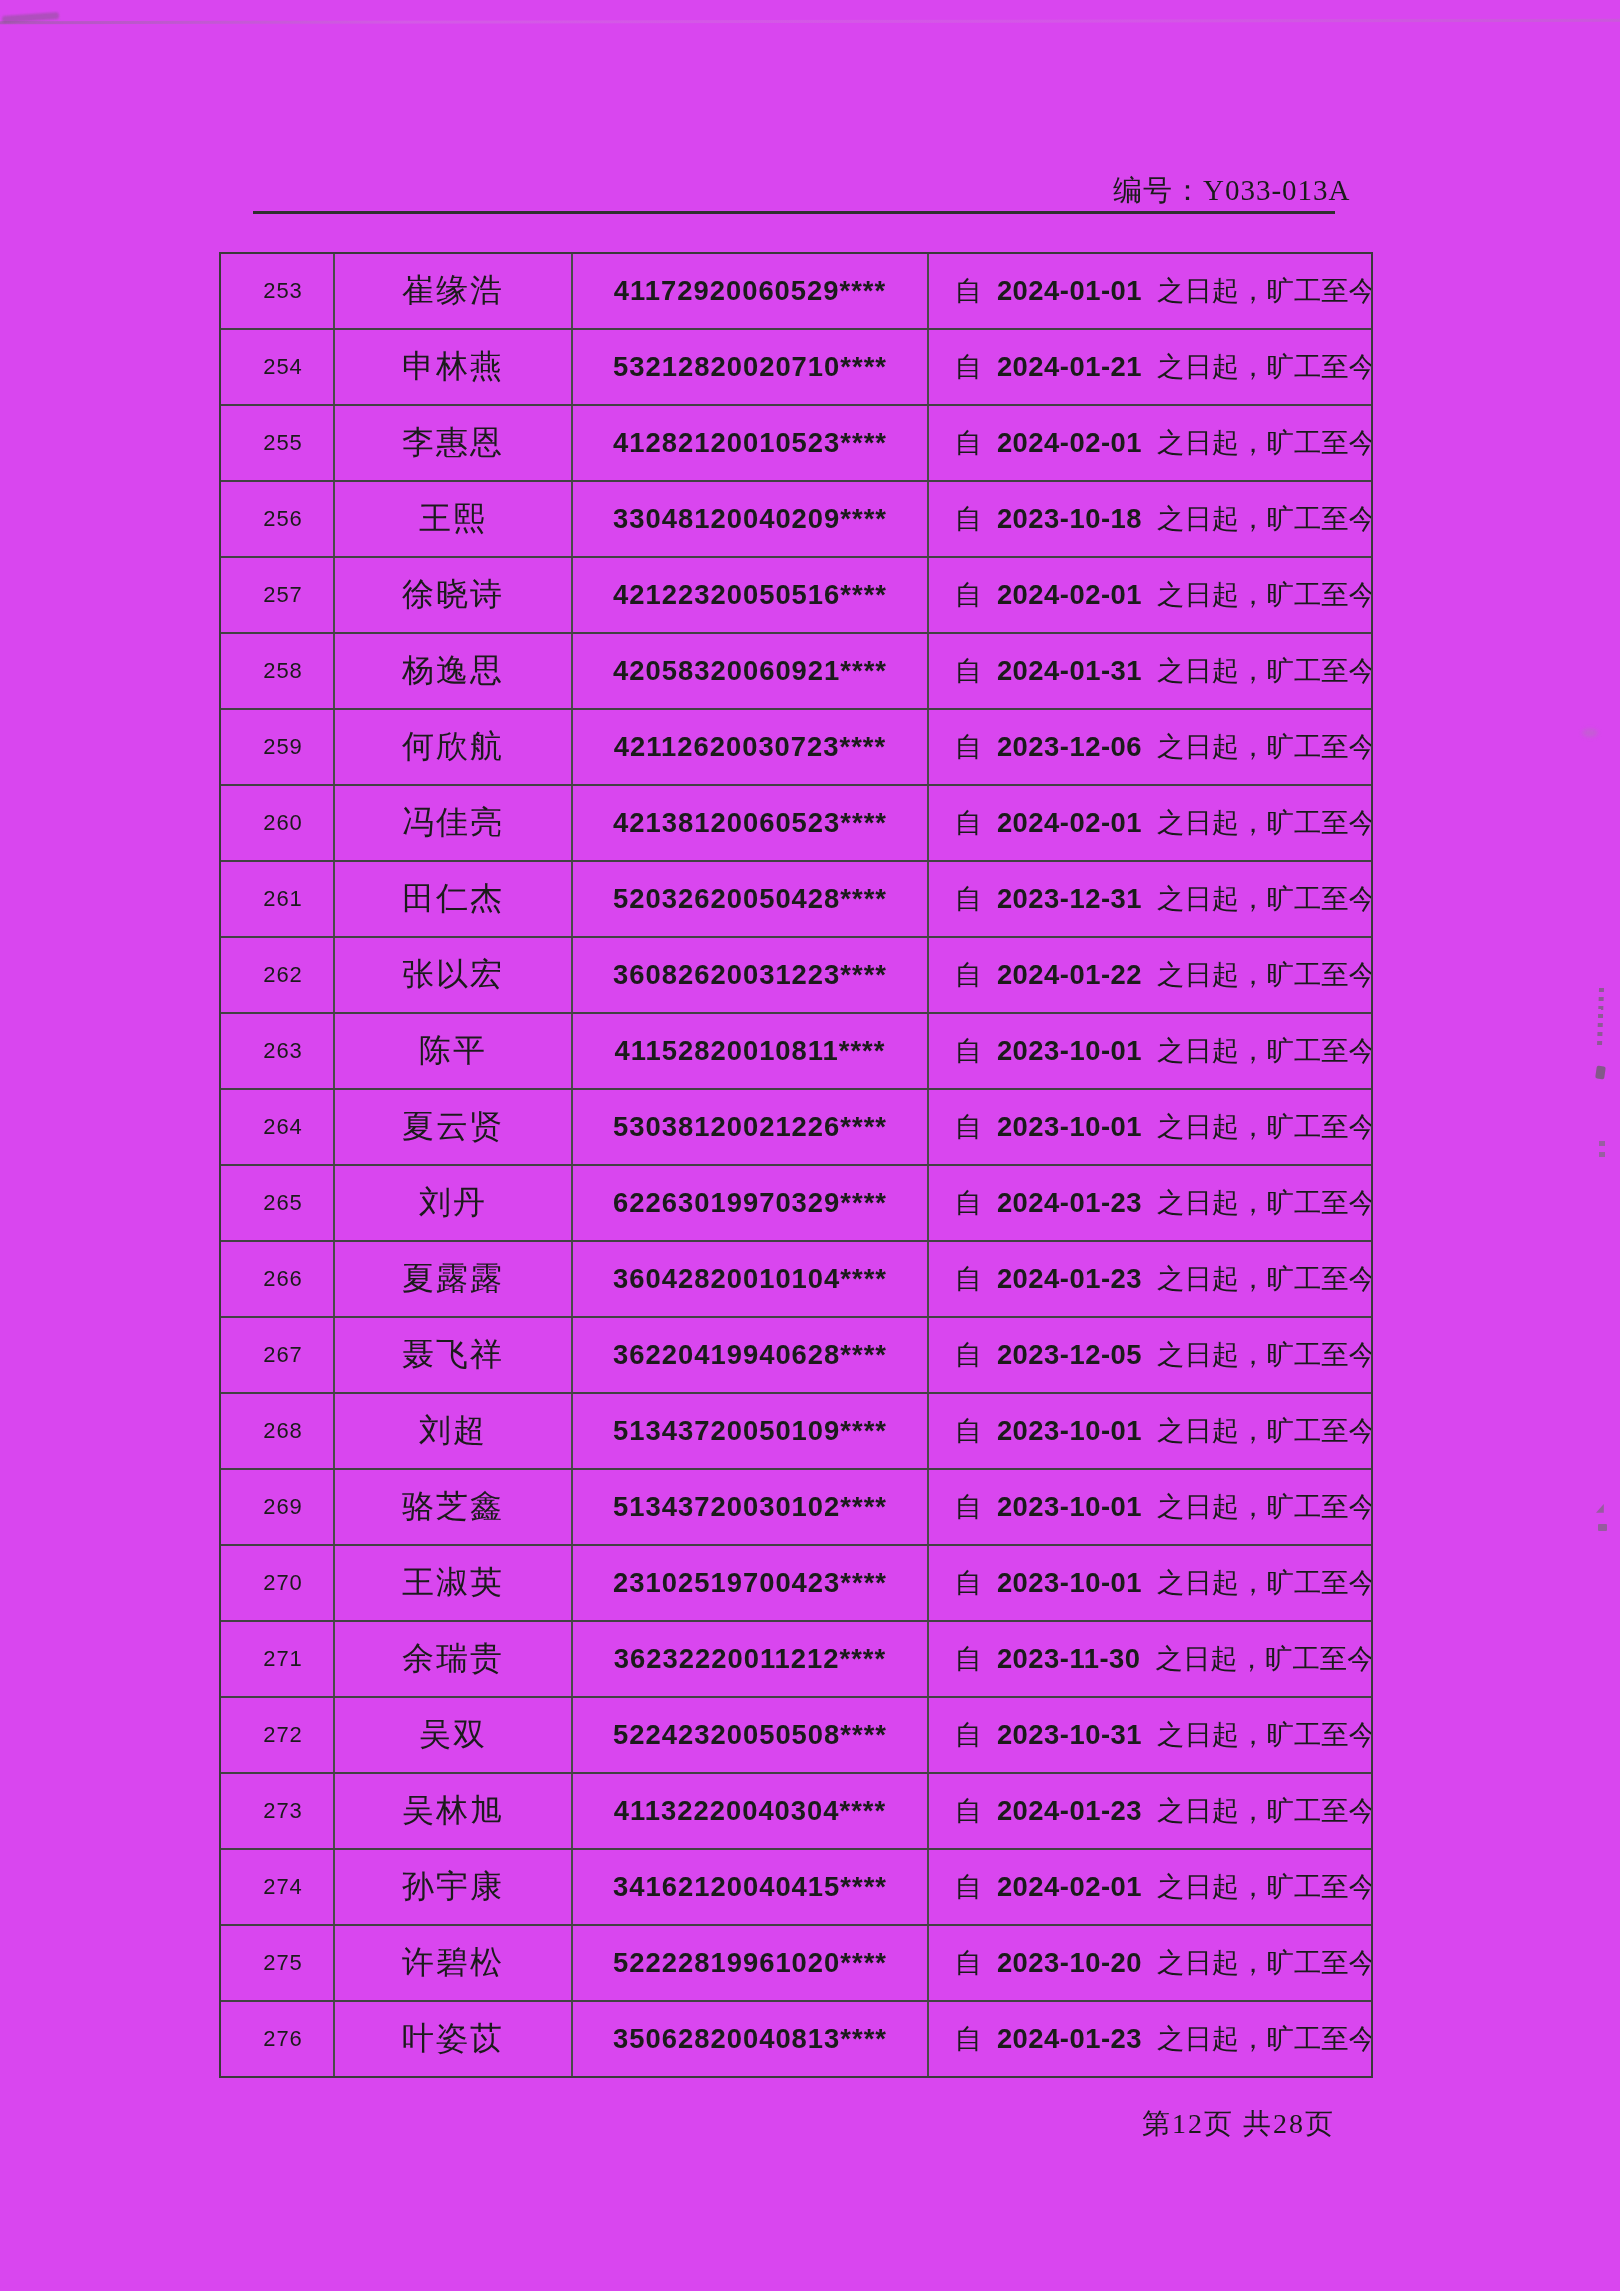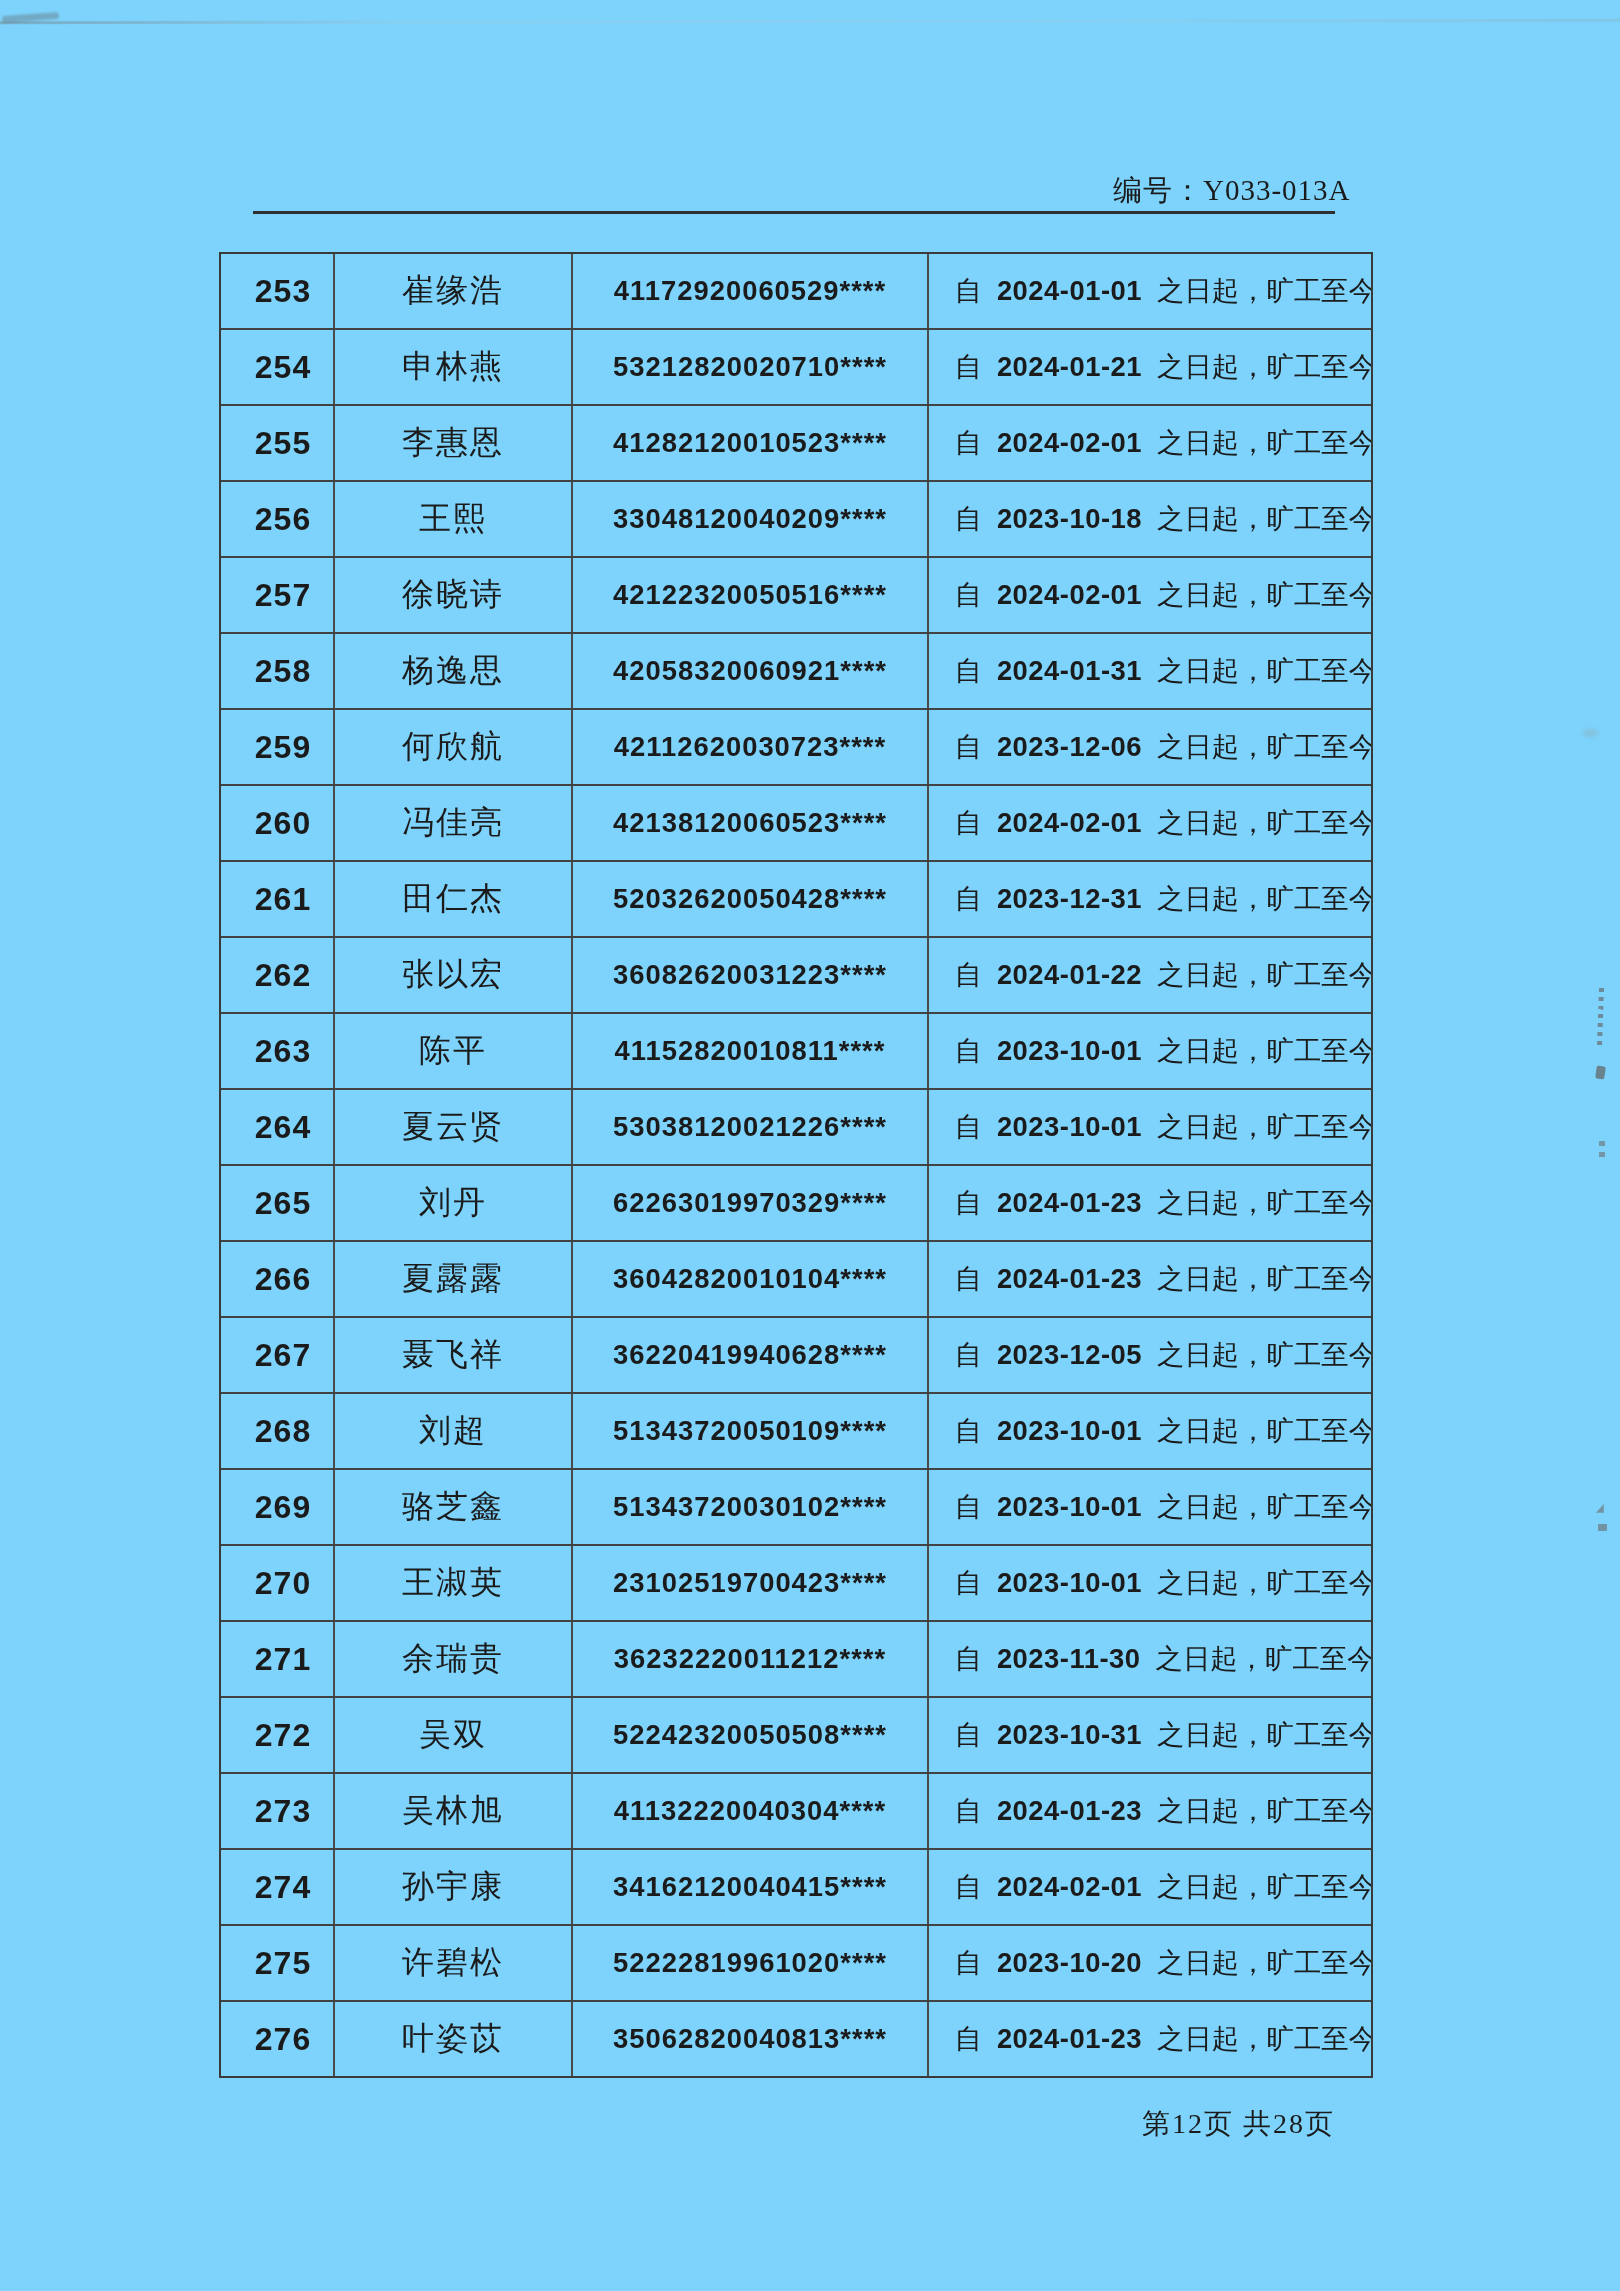--- a/index.html
+++ b/index.html
@@ -1,20 +1,20 @@
 <!DOCTYPE html>
 <html><head>
 <meta charset="utf-8">
 <style>
   html,body { margin:0; padding:0; background:#e8e8e8; }
   .page {
     position:relative;
     width:1620px; height:2292px;
     margin:0 auto;
-    background:#7dd3fc;
+    background:#d946ef;
     font-family:"Liberation Serif", serif;
     color:#1b1b1b;
     overflow:hidden;
   }
   
   .scan-streak {
     position:absolute; top:19.6px; left:0; width:100%; height:2.9px;
     background:linear-gradient(to right,
       rgba(110,110,110,.38), rgba(190,190,190,.16) 25%,
       rgba(185,185,185,.14) 70%, rgba(150,150,150,.22));
@@ -46,21 +46,21 @@
   }
   .row:last-child { border-bottom:none; }
   .cell {
     display:flex; align-items:center; justify-content:center;
     border-right:2px solid #4a4a4a;
     overflow:hidden; white-space:nowrap;
   }
   .cell:last-child { border-right:none; }
   .c-no {
     font-family:"Liberation Sans", sans-serif;
-    font-size:32px; font-weight:700; letter-spacing:1px;padding-left:12px;
+    font-size:22px; font-weight:400; letter-spacing:1px;padding-left:12px;
   }
   .c-name { font-size:32px; letter-spacing:2px; }
   .c-id {
     font-family:"Liberation Sans", sans-serif;
     font-size:27.4px; font-weight:700; letter-spacing:1px;text-align:right;
   }
   .c-date {
     justify-content:flex-start; padding-left:25.5px; font-size:27.4px;
   }
   .c-date .num {

